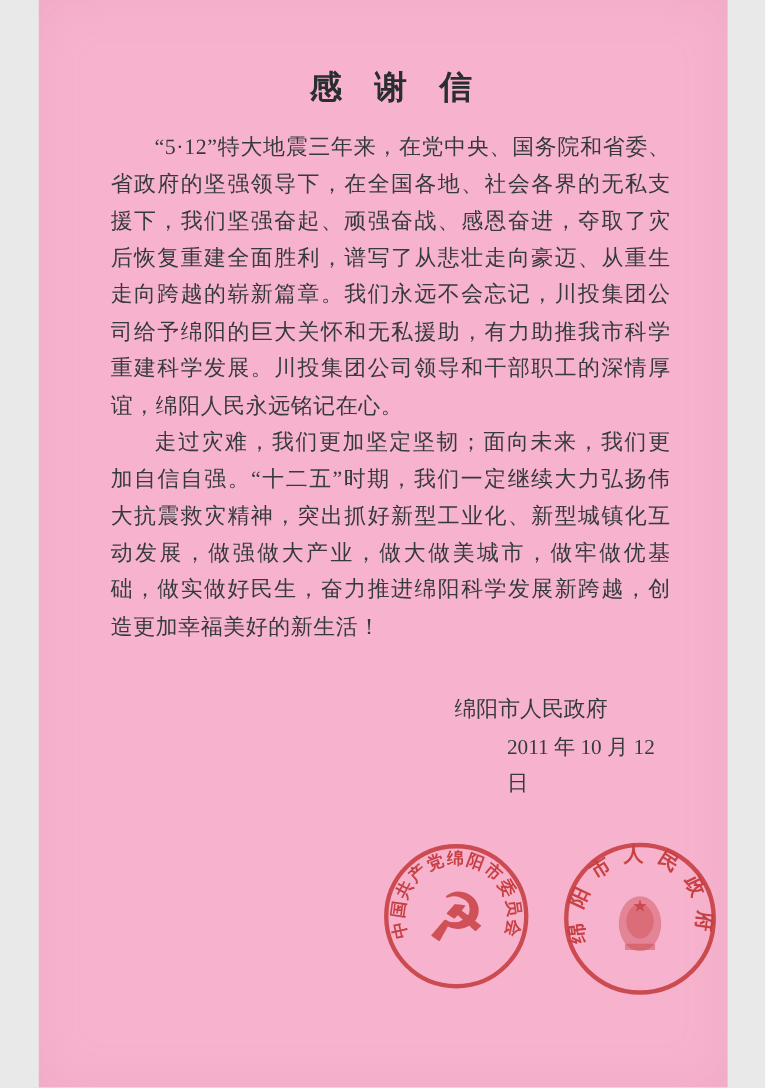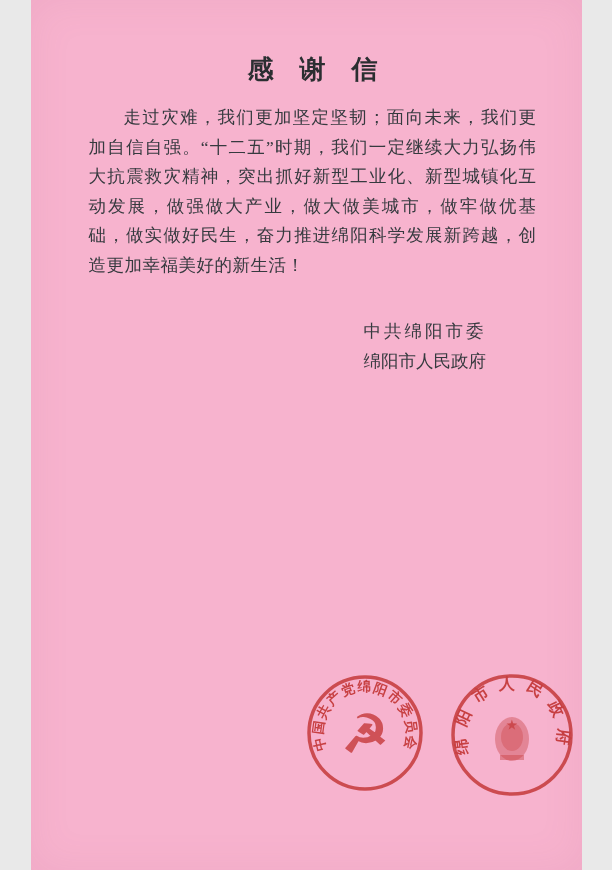--- a/index.html
+++ b/index.html
@@ -65,25 +65,26 @@
 </style>
 </head>
 <body>
 
 <div class="page">
   <div class="content">
 
     <div class="title">感　谢　信</div>
 
 
+    <p class="para">“5·12”特大地震三年来，在党中央、国务院和省委、省政府的坚强领导下，在全国各地、社会各界的无私支援下，我们坚强奋起、顽强奋战、感恩奋进，夺取了灾后恢复重建全面胜利，谱写了从悲壮走向豪迈、从重生走向跨越的崭新篇章。我们永远不会忘记，川投集团公司给予绵阳的巨大关怀和无私援助，有力助推我市科学重建科学发展。川投集团公司领导和干部职工的深情厚谊，绵阳人民永远铭记在心。</p>
     <p class="para">走过灾难，我们更加坚定坚韧；面向未来，我们更加自信自强。“十二五”时期，我们一定继续大力弘扬伟大抗震救灾精神，突出抓好新型工业化、新型城镇化互动发展，做强做大产业，做大做美城市，做牢做优基础，做实做好民生，奋力推进绵阳科学发展新跨越，创造更加幸福美好的新生活！</p>
 
     <div class="signature">
-      <div class="sig-org1">中共绵阳市委</div>
       <div class="sig-org2">绵阳市人民政府</div>
+      <div class="sig-date">2011 年 10 月 12 日</div>
     </div>
   </div>
 
   <svg class="stamp stamp-left" width="140" height="140" viewBox="0 0 140 140">
     <circle cx="70" cy="70" r="56" fill="none" stroke="#c8443a" stroke-width="3.5" opacity="0.9"></circle>
     <path id="arcL" d="M 30.5 84.4 A 42 42 0 1 1 109.5 84.4" fill="none"></path>
     <text font-size="13.5" letter-spacing="1.5">
       <textPath href="#arcL" startOffset="50%" text-anchor="middle">中国共产党绵阳市委员会</textPath>
     </text>
     <text x="70" y="89" text-anchor="middle" font-size="52" opacity="0.85">☭</text>

